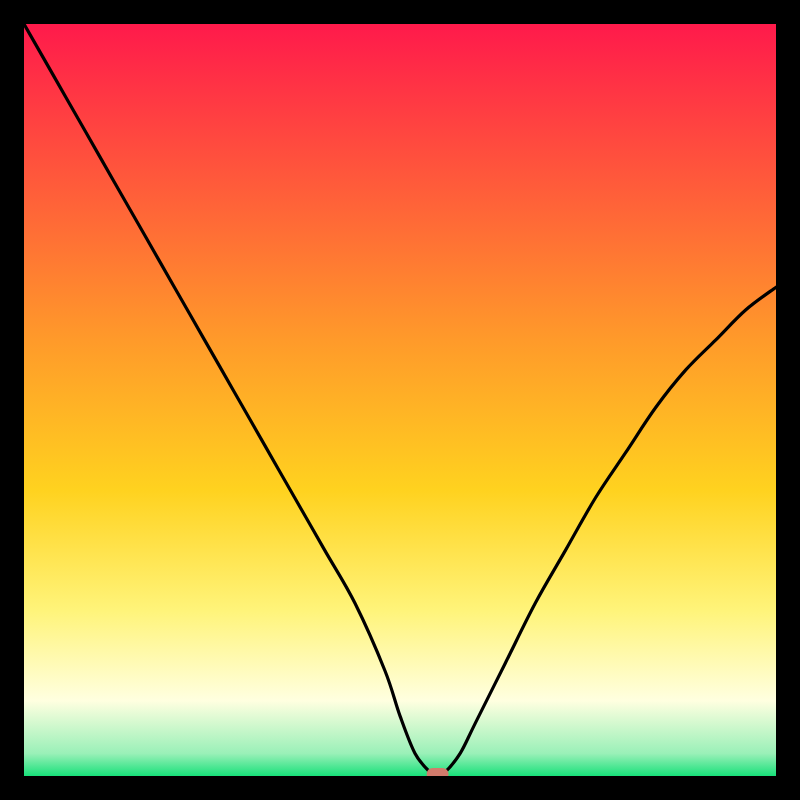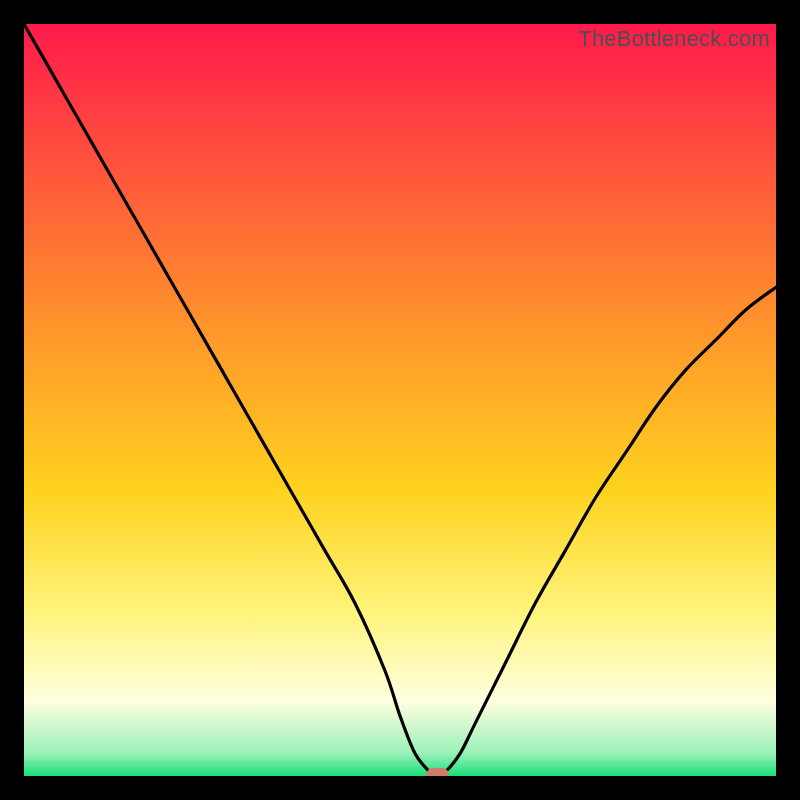--- a/index.html
+++ b/index.html
@@ -51,15 +51,14 @@
             <stop offset="78%" stop-color="#fff47a"></stop>
             <stop offset="90%" stop-color="#ffffe0"></stop>
             <stop offset="97%" stop-color="#9af0b8"></stop>
             <stop offset="100%" stop-color="#18e07a"></stop>
           </linearGradient>
       </defs>
       <rect x="0" y="0" width="752" height="752" fill="url(#bg-grad)"></rect>
       <path id="curve-path" fill="none" stroke-width="3.2" stroke-linejoin="round" stroke-linecap="round" d="M 0.00 0.00 C 5.01 8.77, 20.05 35.09, 30.08 52.64 C 40.11 70.19, 50.13 87.73, 60.16 105.28 C 70.19 122.83, 80.21 140.37, 90.24 157.92 C 100.27 175.47, 110.29 193.01, 120.32 210.56 C 130.35 228.11, 140.37 245.65, 150.40 263.20 C 160.43 280.75, 170.45 298.29, 180.48 315.84 C 190.51 333.39, 200.53 350.93, 210.56 368.48 C 220.59 386.03, 230.61 403.57, 240.64 421.12 C 250.67 438.67, 260.69 456.21, 270.72 473.76 C 280.75 491.31, 290.77 508.85, 300.80 526.40 C 310.83 543.95, 320.85 558.99, 330.88 579.04 C 340.91 599.09, 353.44 627.92, 360.96 646.72 C 368.48 665.52, 370.99 678.05, 376.00 691.84 C 381.01 705.63, 386.03 720.04, 391.04 729.44 C 396.05 738.84, 402.32 744.48, 406.08 748.24 C 409.84 752.00, 411.09 752.00, 413.60 752.00 C 416.11 752.00, 417.36 752.00, 421.12 748.24 C 424.88 744.48, 431.15 737.59, 436.16 729.44 C 441.17 721.29, 443.68 714.40, 451.20 699.36 C 458.72 684.32, 471.25 659.25, 481.28 639.20 C 491.31 619.15, 501.33 597.84, 511.36 579.04 C 521.39 560.24, 531.41 543.95, 541.44 526.40 C 551.47 508.85, 561.49 490.05, 571.52 473.76 C 581.55 457.47, 591.57 443.68, 601.60 428.64 C 611.63 413.60, 621.65 397.31, 631.68 383.52 C 641.71 369.73, 651.73 357.20, 661.76 345.92 C 671.79 334.64, 681.81 325.87, 691.84 315.84 C 701.87 305.81, 711.89 294.53, 721.92 285.76 C 731.95 276.99, 746.99 266.96, 752.00 263.20" stroke="#000000"></path>
       <rect id="marker" rx="6" ry="6" height="12" width="22" x="402.60" y="744.00" fill="#d17b6c"></rect>
     </svg>
-    <div class="watermark">TheBottleneck.com</div>
   </div>
 </div>
 
 </body></html>

